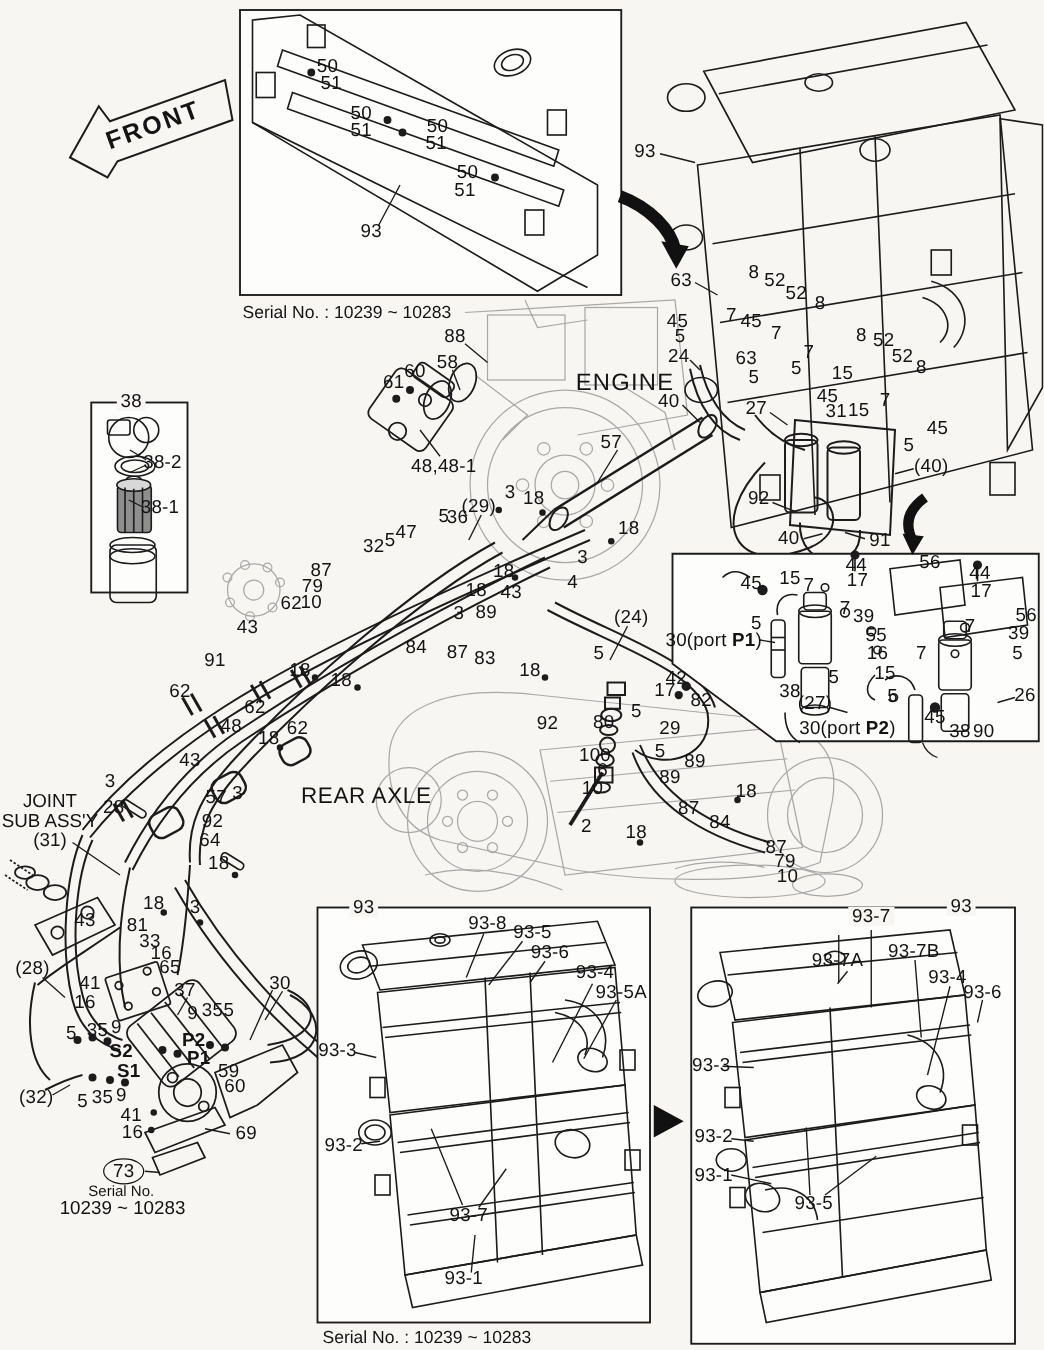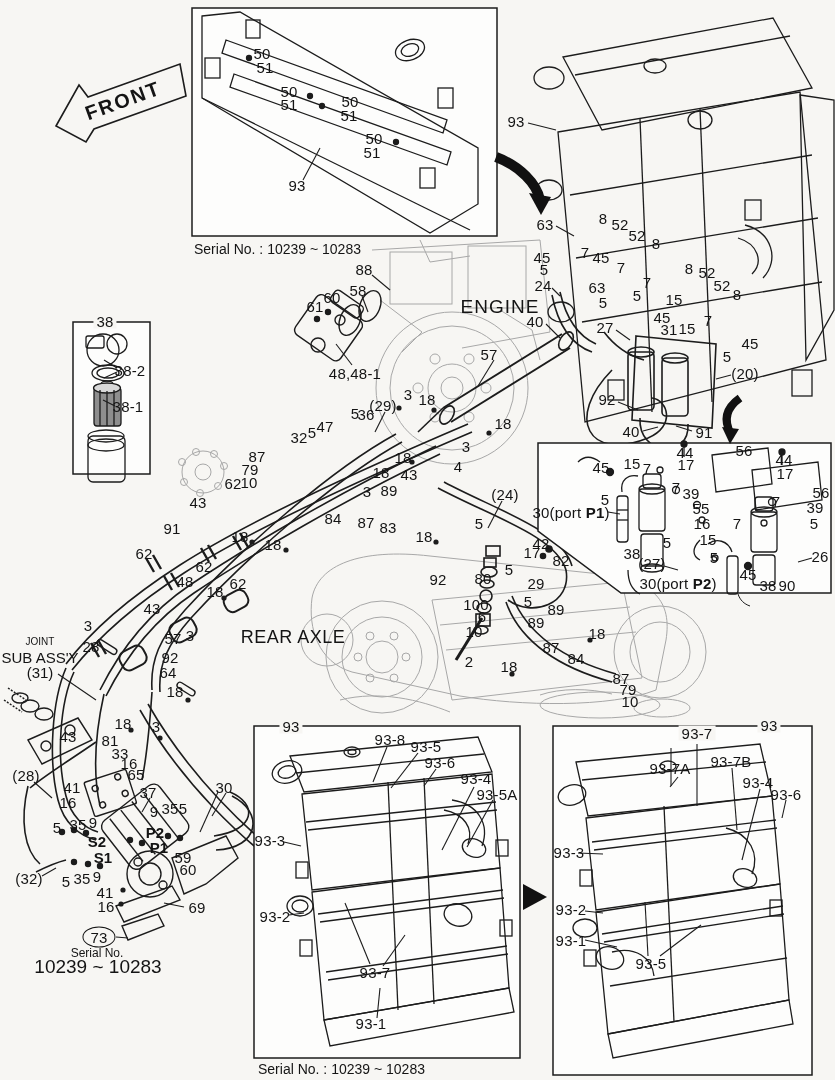--- a/index.html
+++ b/index.html
@@ -9,27 +9,27 @@
   #callouts{position:absolute;left:0;top:0;width:835px;height:1080px;z-index:2;}
   .co{position:absolute;transform:translate(-50%,-50%);font-size:15px;color:#141414;white-space:nowrap;letter-spacing:.2px;line-height:1;}
   .co.b{font-weight:bold;}
   .co b{font-weight:bold;}
   .co.c{border:1.6px solid #141414;border-radius:50%;padding:2px 7px;background:#f7f6f3;}
   .co.g{background:#f7f6f3;padding:0 3px;}
   .txt{position:absolute;color:#141414;z-index:2;}
   .label-front{left:123px;top:101px;transform:translate(-50%,-50%) rotate(-20deg);font-size:20px;font-weight:bold;letter-spacing:2px;}
   .label-engine{left:500px;top:307px;transform:translate(-50%,-50%);font-size:19px;letter-spacing:1px;}
   .label-rear-axle{left:293px;top:637px;transform:translate(-50%,-50%);font-size:18px;letter-spacing:.5px;}
-  .joint-l1{left:40px;top:641px;transform:translate(-50%,-50%);font-size:10px;}
+  .joint-l1{left:40px;top:641px;transform:translate(-50%,-50%);font-size:15px;}
   .joint-l2{left:40px;top:657px;transform:translate(-50%,-50%);font-size:15px;}
   .joint-l3{left:40px;top:672px;transform:translate(-50%,-50%);font-size:15px;}
   .cap-top{left:194px;top:241px;font-size:14px;}
   .cap-bottom{left:258px;top:1061px;font-size:14px;}
   .note-l1{left:97px;top:953px;transform:translate(-50%,-50%);font-size:12px;}
-  .note-l2{left:98px;top:967px;transform:translate(-50%,-50%);font-size:19px;}
+  .note-l2{left:98px;top:967px;transform:translate(-50%,-50%);font-size:15px;}
 </style>
 </head>
 <body>
 
 <div id="stage">
 
 <svg id="art" width="835" height="1080" viewBox="0 0 835 1080">
 
   <g stroke="#a8a8a8" fill="none" stroke-width="1">
     <circle cx="452" cy="388" r="76"></circle>
@@ -481,21 +481,21 @@
       <div class="co" style="left: 637px; top: 295px;">5</div>
       <div class="co" style="left: 674px; top: 299px;">15</div>
       <div class="co" style="left: 535px; top: 321px;">40</div>
       <div class="co" style="left: 605px; top: 327px;">27</div>
       <div class="co" style="left: 662px; top: 317px;">45</div>
       <div class="co" style="left: 669px; top: 329px;">31</div>
       <div class="co" style="left: 687px; top: 328px;">15</div>
       <div class="co" style="left: 708px; top: 320px;">7</div>
       <div class="co" style="left: 750px; top: 343px;">45</div>
       <div class="co" style="left: 727px; top: 356px;">5</div>
-      <div class="co" style="left: 745px; top: 373px;">(20)</div>
+      <div class="co" style="left: 745px; top: 373px;">(40)</div>
       <div class="co" style="left: 607px; top: 399px;">92</div>
       <div class="co" style="left: 631px; top: 431px;">40</div>
       <div class="co" style="left: 704px; top: 432px;">91</div>
       <div class="co" style="left: 364px; top: 269px;">88</div>
       <div class="co" style="left: 358px; top: 290px;">58</div>
       <div class="co" style="left: 332px; top: 297px;">60</div>
       <div class="co" style="left: 315px; top: 306px;">61</div>
       <div class="co" style="left: 355px; top: 373px;">48,48-1</div>
       <div class="co" style="left: 489px; top: 354px;">57</div>
       <div class="co" style="left: 383px; top: 405px;">(29)</div>

